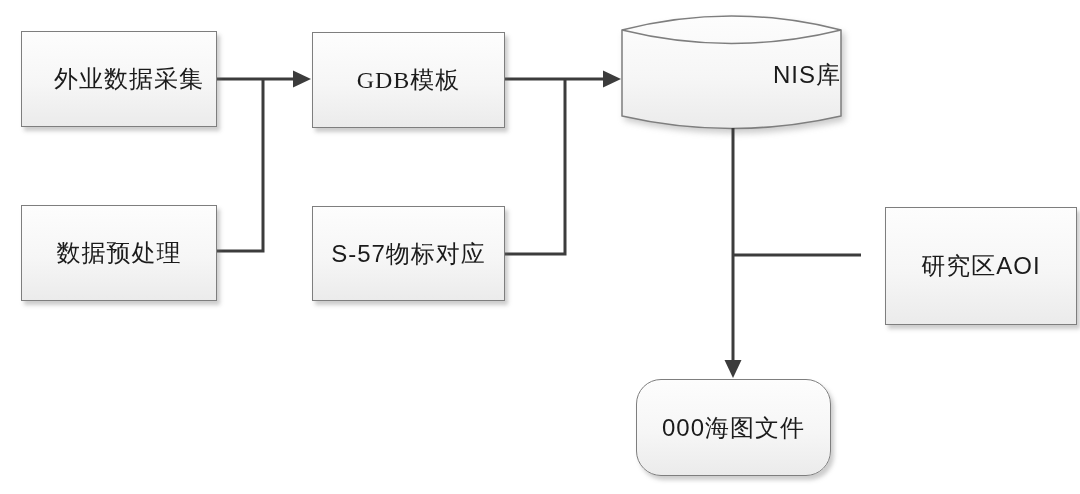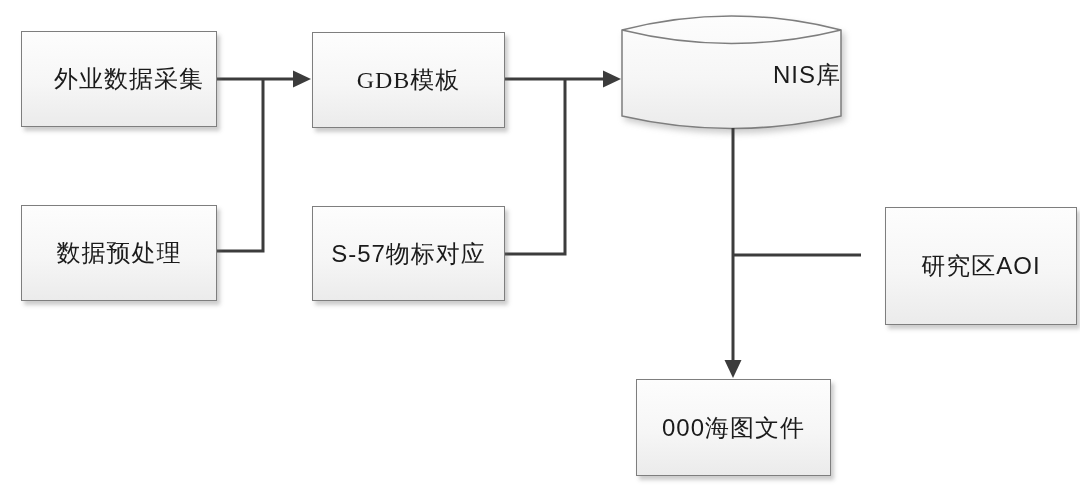--- a/index.html
+++ b/index.html
@@ -47,21 +47,21 @@
     top: 40px;
     width: 219px;
     height: 70px;
   }
   
   .n-field   { left: 21px;  top: 31px;  width: 196px; height: 96px; padding-left: 20px; }
   .n-preproc { left: 21px;  top: 205px; width: 196px; height: 96px; }
   .n-gdb     { left: 312px; top: 32px;  width: 193px; height: 96px; font-family: Liberation Serif, serif; }
   .n-s57     { left: 312px; top: 206px; width: 193px; height: 95px; }
   .n-aoi     { left: 862px; top: 207px; width: 192px; height: 118px; margin-left: 23px; }
-  .n-chart   { left: 636px; top: 379px; width: 195px; height: 97px; }
+  .n-chart   { left: 636px; top: 379px; width: 195px; height: 97px; border-radius: 25px; }
   .cyl-shadow { filter: drop-shadow(3px 4px 3px rgba(110,110,110,0.35)); }
 </style>
 </head>
 <body>
 
 <div class="stage">
 
   <svg class="wires" viewBox="0 0 1080 494" aria-hidden="true">
     <defs>
       <linearGradient id="cylFill" x1="0" y1="0" x2="0" y2="1">

